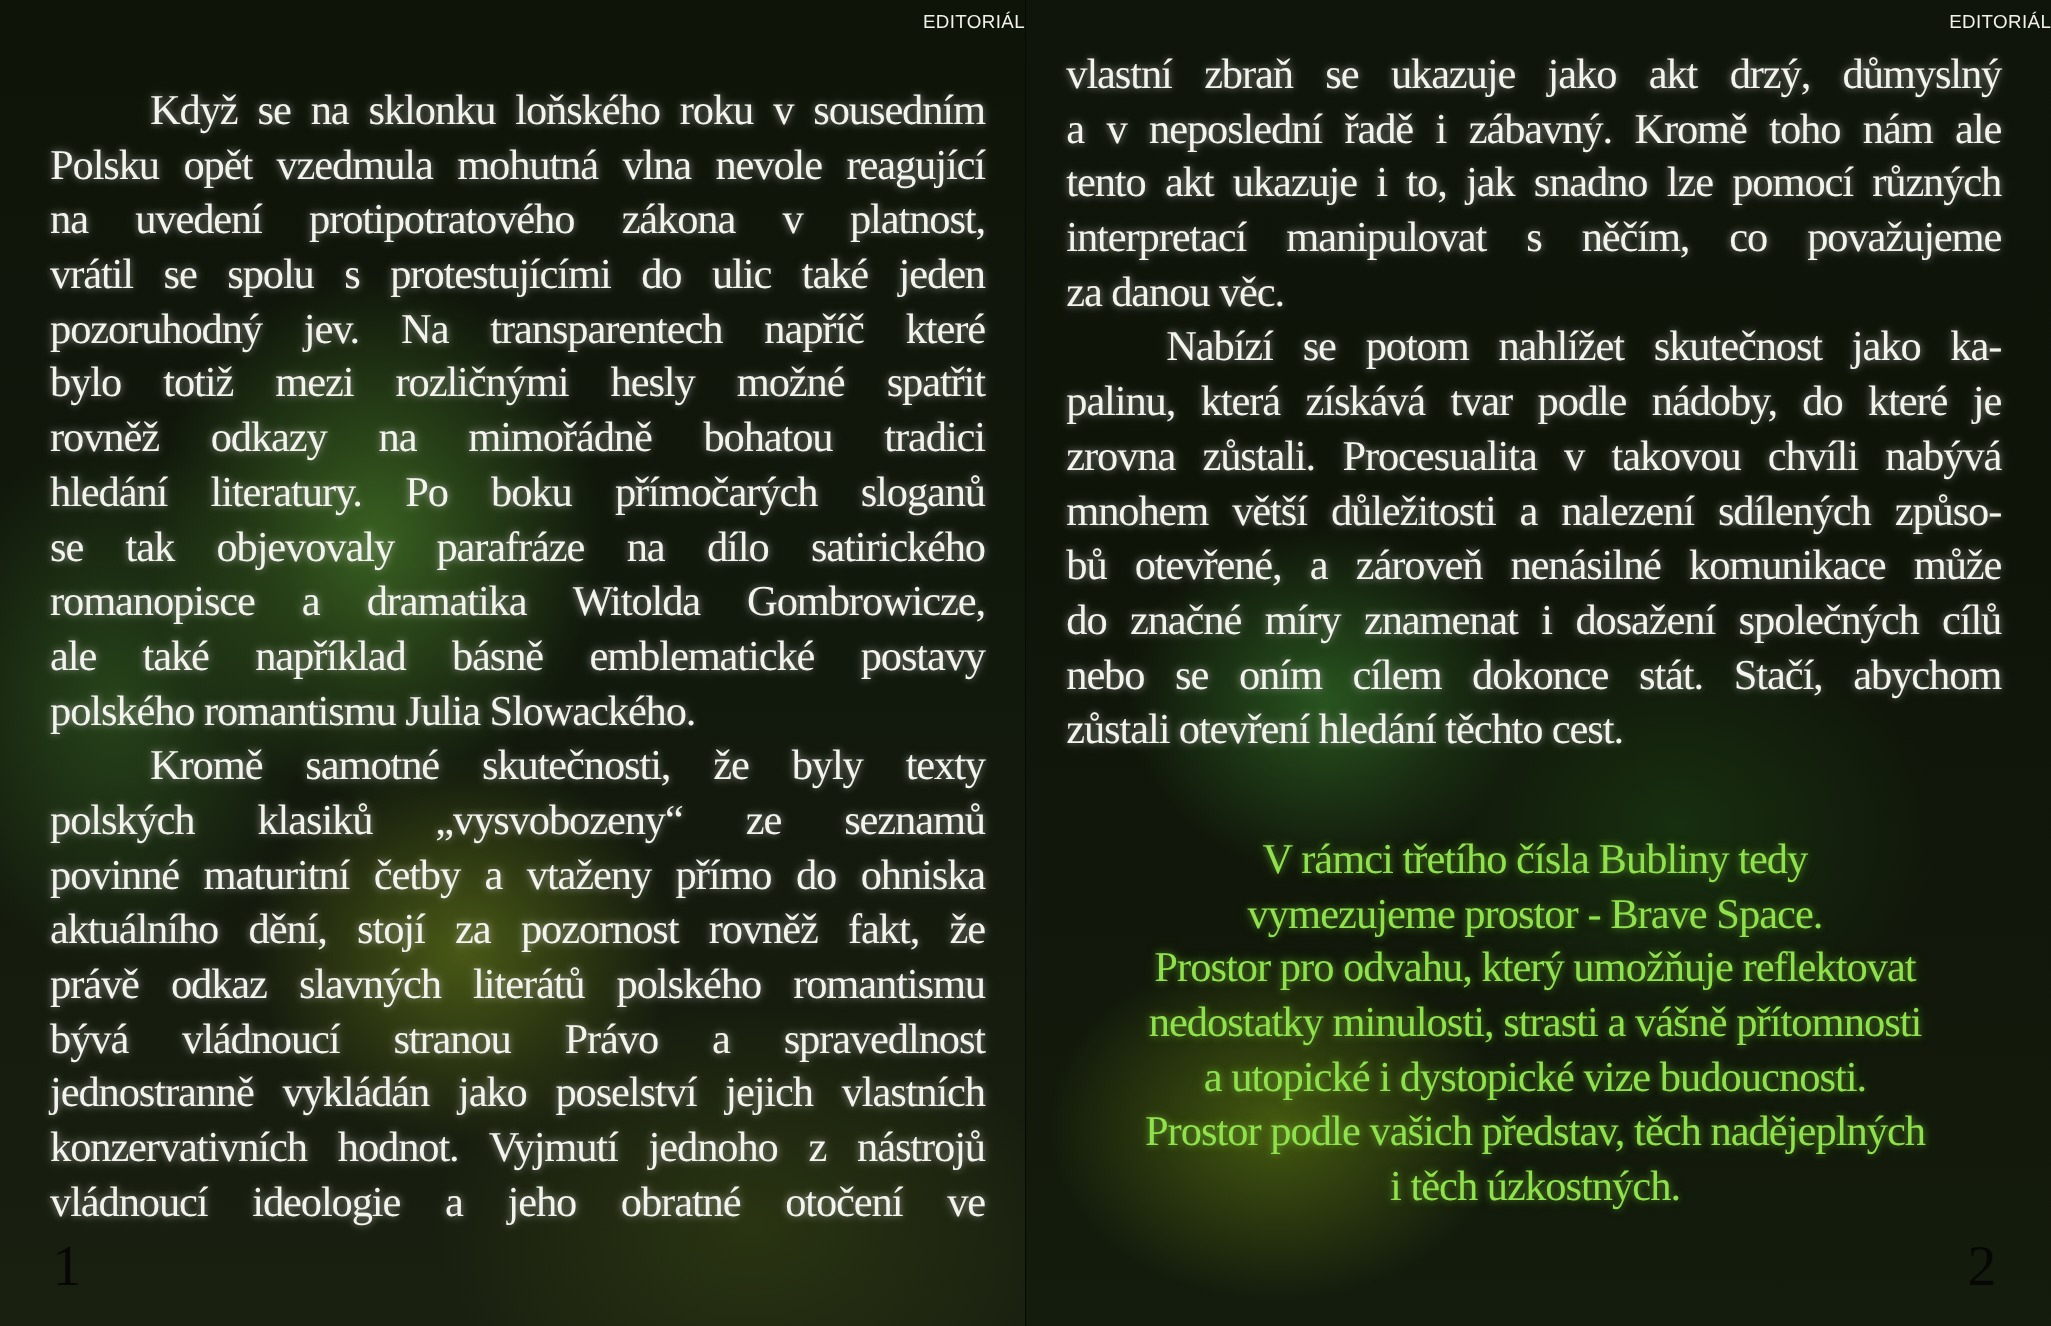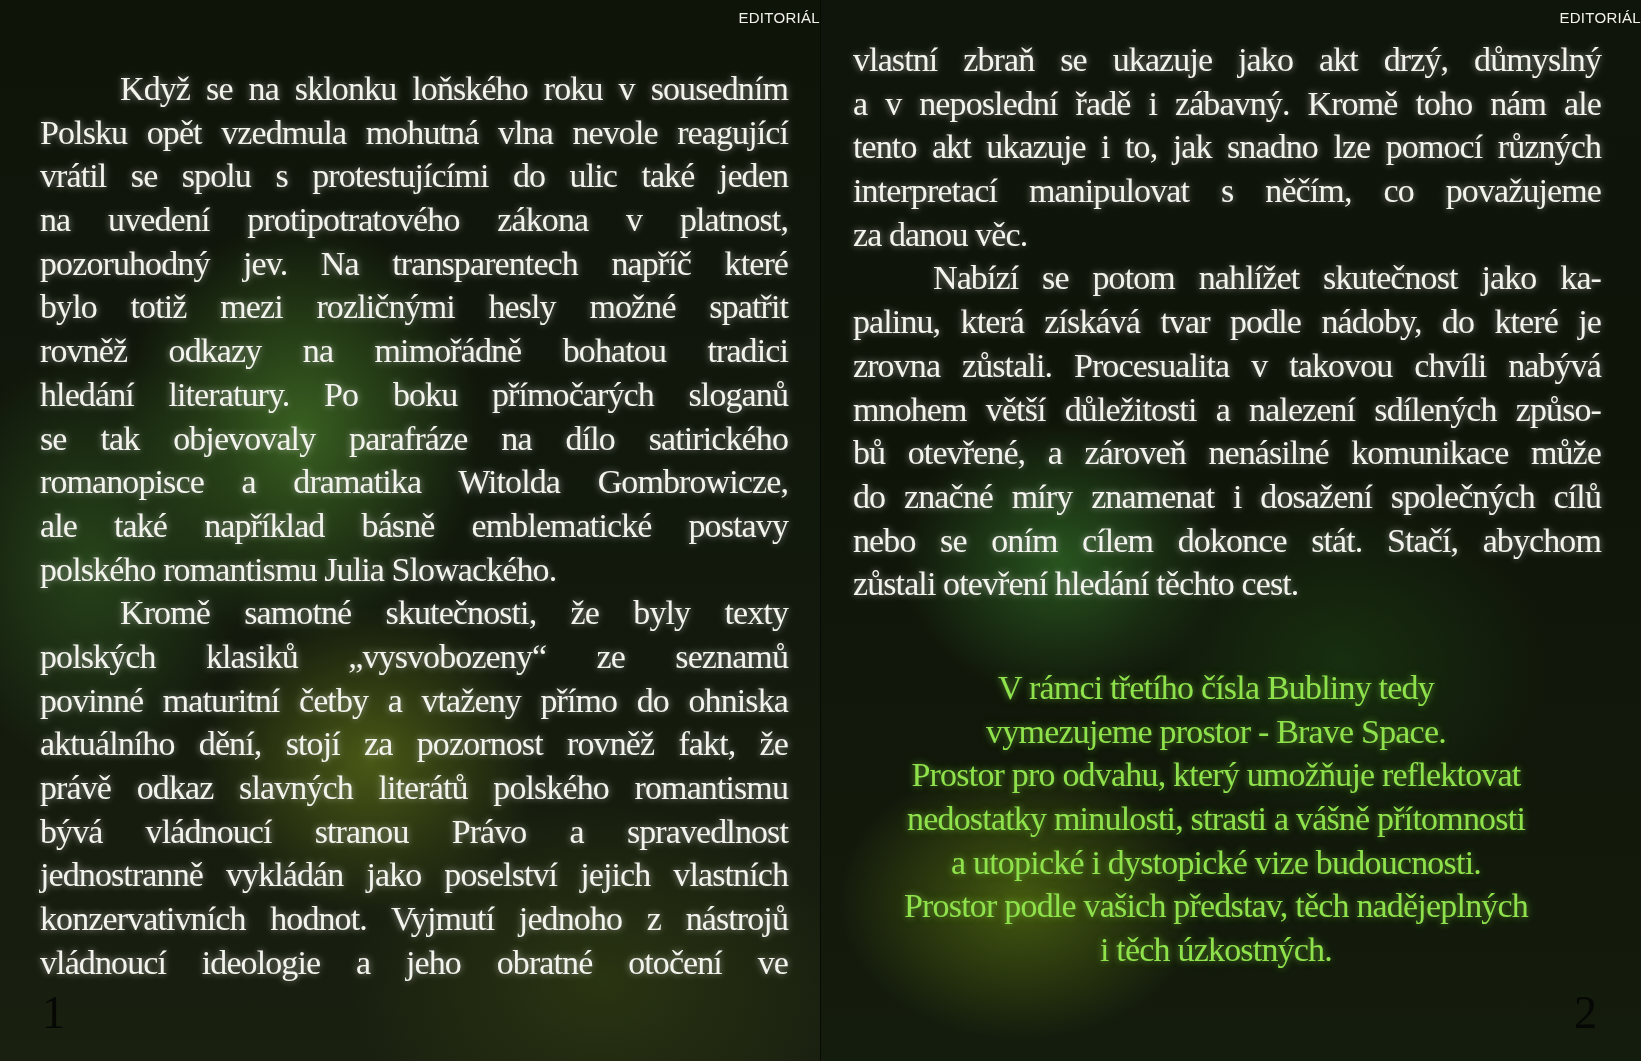--- a/index.html
+++ b/index.html
@@ -36,42 +36,42 @@
     font-family:"Liberation Serif", serif;
     font-size:34px; line-height:43.7px; letter-spacing:-0.9px;
     text-shadow:0 0 6px rgba(255,255,255,0.45), 0 0 14px rgba(255,255,255,0.18);
   }
   .left .body-text { left:40px; top:53px; width:748px;margin-top:14px; }
   .right .body-text { left:32px; top:38px; width:748px; }
   .line { display:block; white-space:nowrap; text-align:justify; text-align-last:justify; height:43.7px; }
   .line.indent { padding-left:80px; }
   .line.last { text-align-last:left; }
   .callout {
-    position:absolute; left:0; top:666px; width:790px; text-align:center;
+    position:absolute; left:12px; top:666px; width:790px; text-align:center;
     font-family:"Liberation Serif", serif;
     font-size:34px; line-height:43.7px; letter-spacing:-0.8px; color:#8fe24c;
     text-shadow:0 0 6px rgba(140,230,70,0.5), 0 0 14px rgba(140,230,70,0.2);
   }
   .callout .line { text-align:center; text-align-last:center; }
   .folio {
     position:absolute; bottom:22px; font-family:"Liberation Serif", serif; font-size:46px; color:#050805; font-weight:normal;
   }
   .left .folio { left:42px; }
   .right .folio { right:44px; }
 </style>
 </head>
 <body>
 
 <div class="page left">
   <div class="running-head">EDITORIÁL</div>
   <div class="body-text" id="left-body">
       <span class="line indent">Když se na sklonku loňského roku v sousedním</span>
       <span class="line">Polsku opět vzedmula mohutná vlna nevole reagující</span>
+      <span class="line">na uvedení protipotratového zákona v platnost,</span>
       <span class="line">vrátil se spolu s protestujícími do ulic také jeden</span>
-      <span class="line">na uvedení protipotratového zákona v platnost,</span>
       <span class="line">pozoruhodný jev. Na transparentech napříč které</span>
       <span class="line">bylo totiž mezi rozličnými hesly možné spatřit</span>
       <span class="line">rovněž odkazy na mimořádně bohatou tradici</span>
       <span class="line">hledání literatury. Po boku přímočarých sloganů</span>
       <span class="line">se tak objevovaly parafráze na dílo satirického</span>
       <span class="line">romanopisce a dramatika Witolda Gombrowicze,</span>
       <span class="line">ale také například básně emblematické postavy</span>
       <span class="line last">polského romantismu Julia Slowackého.</span>
       <span class="line indent">Kromě samotné skutečnosti, že byly texty</span>
       <span class="line">polských klasiků „vysvobozeny“ ze seznamů</span>

